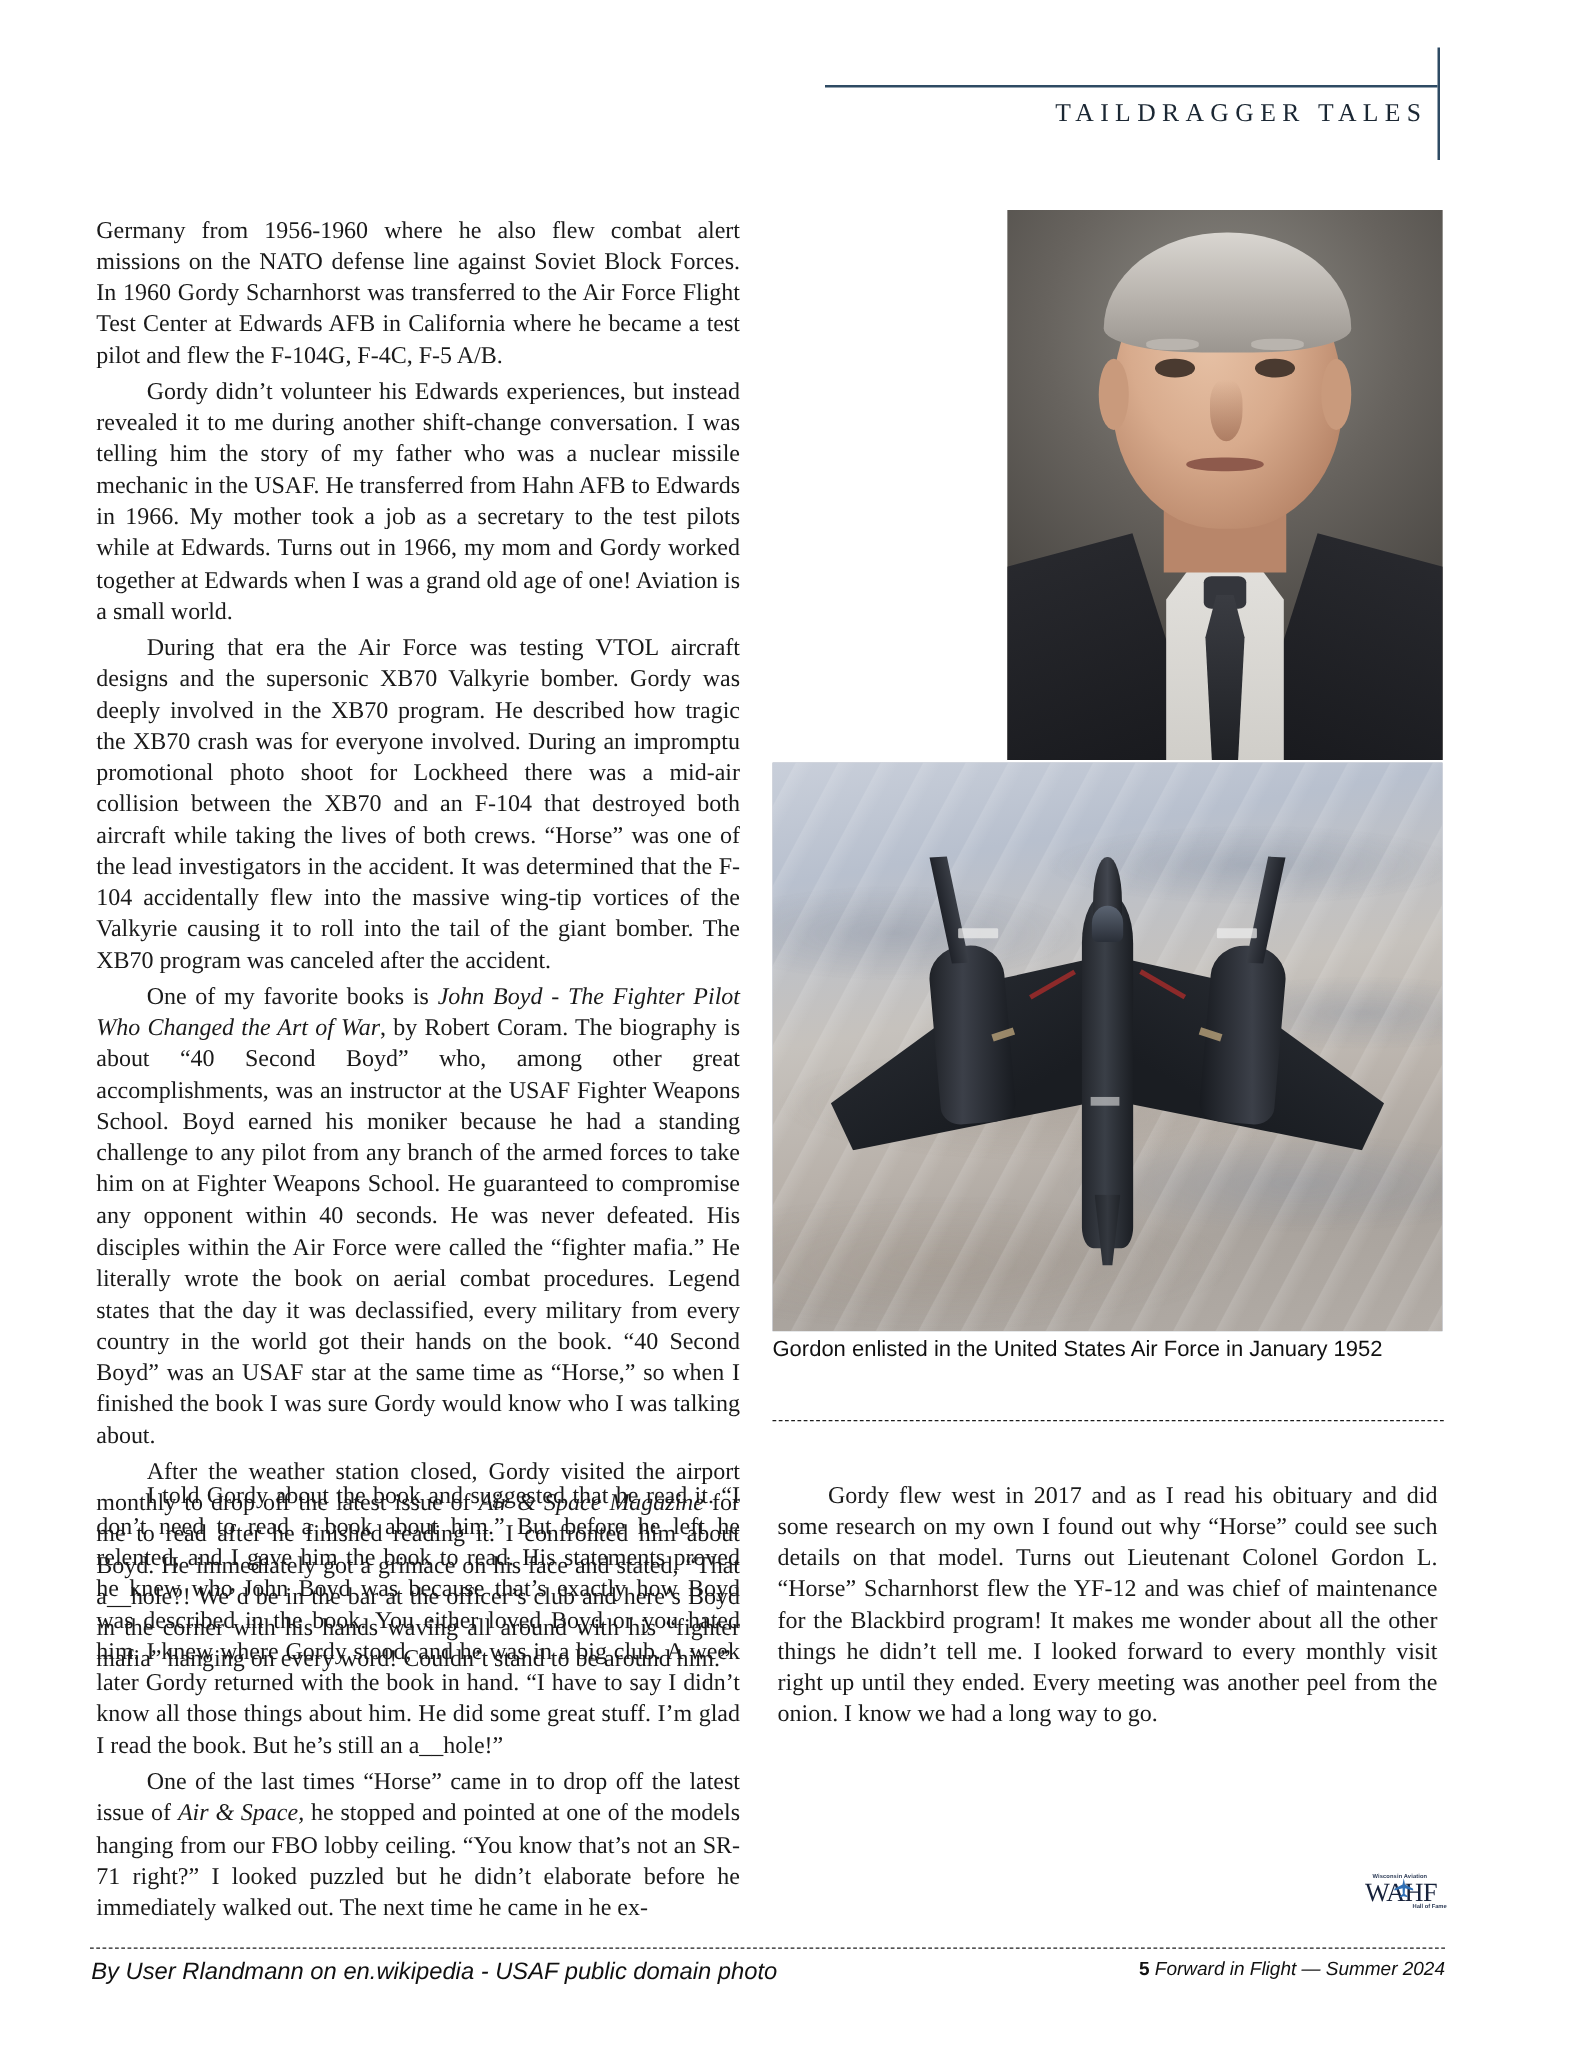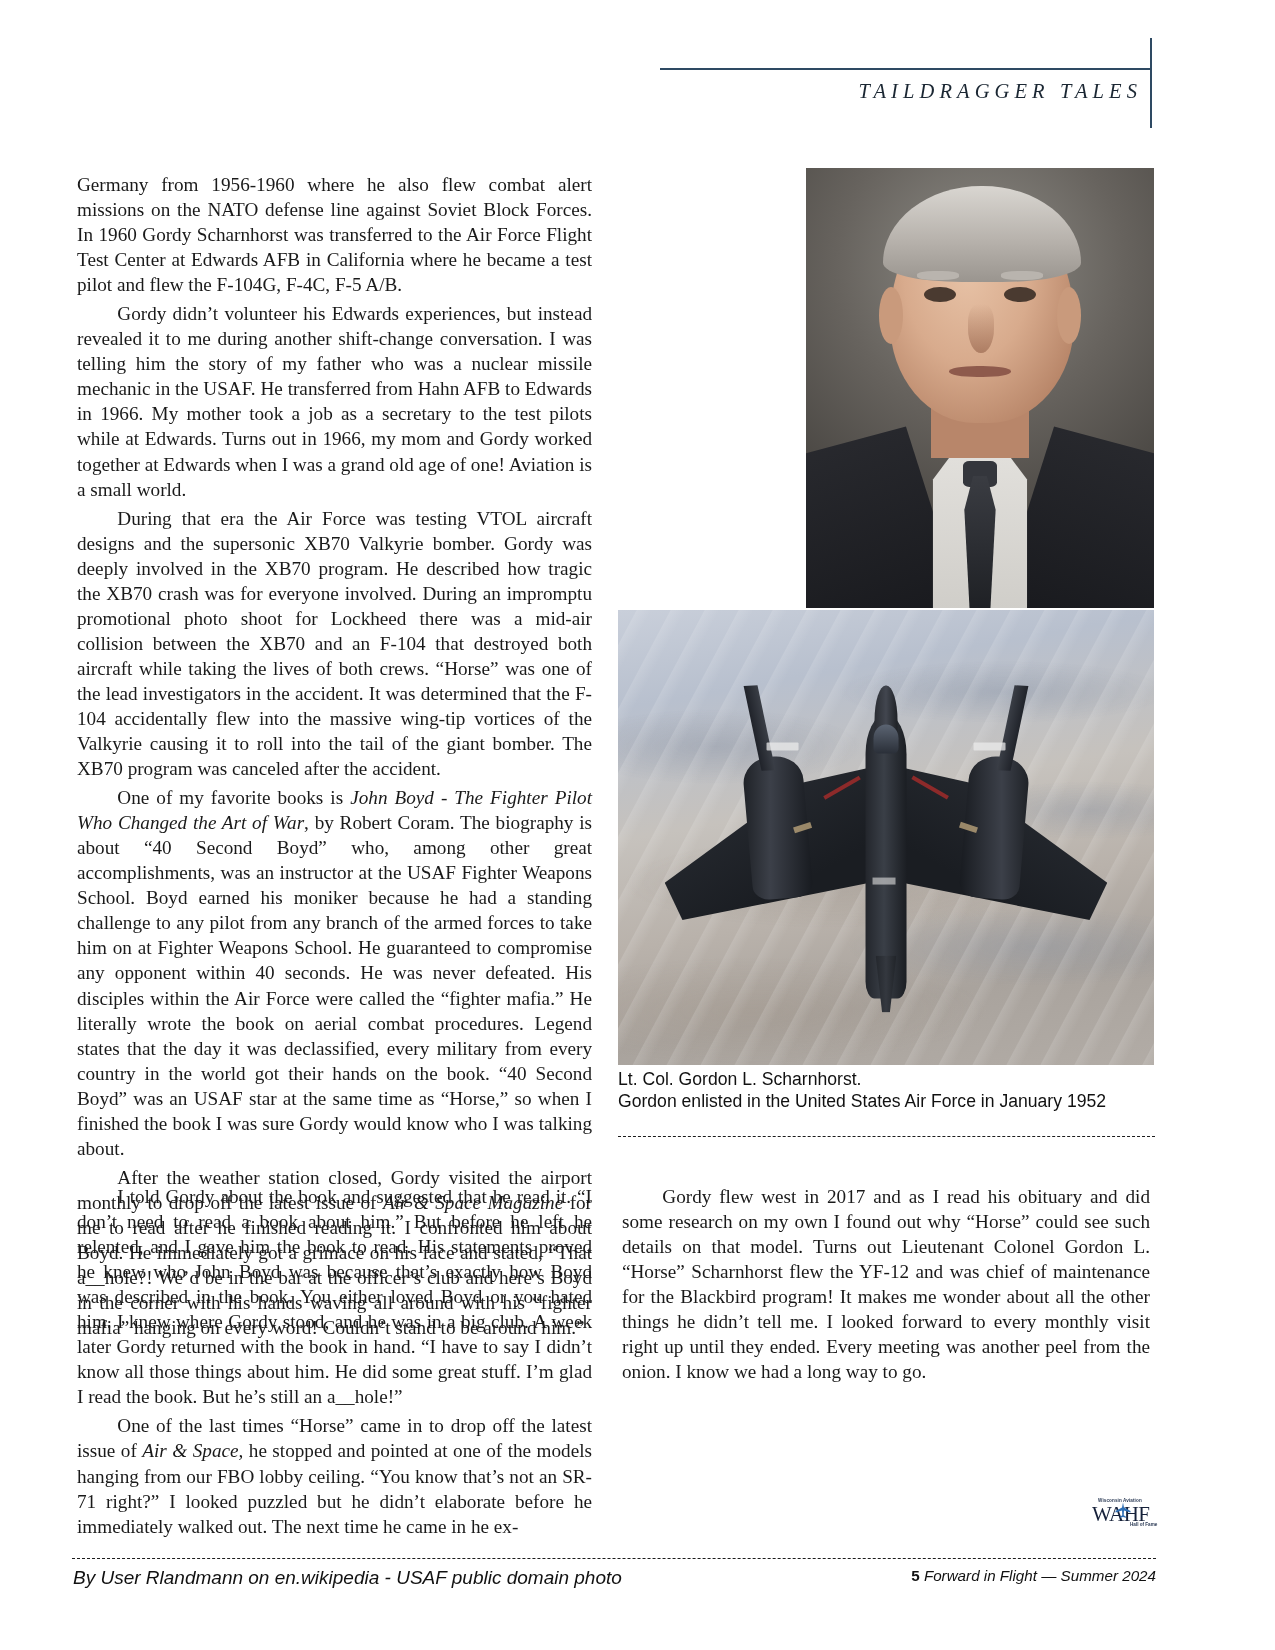--- a/index.html
+++ b/index.html
@@ -40,21 +40,20 @@
   }
   .header-title {
     position: absolute;
     right: 10px;
     top: 12px;
     font-family: "Liberation Serif", "DejaVu Serif", serif;
     font-size: 20.5px;
     letter-spacing: 5.1px;
     color: #1b2733;
     white-space: nowrap;
-    font-style: italic;
   }
 
   
   .col-left {
     position: absolute;
     left: 73px;
     top: 168px;
     width: 523px;
   }
   .col-right-lower {
@@ -364,21 +363,20 @@
     <div class="ac-stripe-r"></div>
     <div class="ac-mark-1"></div>
     <div class="ac-mark-2"></div>
     <div class="ac-mark-3"></div>
     <div class="ac-mark-4"></div>
     <div class="ac-mark-5"></div>
   </div>
 </div>
 
 <div class="photo-caption">
-  <div>Lt. Col. Gordon L. Scharnhorst.</div>
   <div>Gordon enlisted in the United States Air Force in January 1952</div>
 </div>
 <div class="dash-sep-caption"></div>
 
 <div class="col-left">
   <p class="body-text first">Germany from 1956-1960 where he also flew combat alert missions on the NATO defense line against Soviet Block Forces. In 1960 Gordy Scharnhorst was transferred to the Air Force Flight Test Center at Edwards AFB in California where he became a test pilot and flew the F-104G, F-4C, F-5 A/B.</p>
   <p class="body-text">Gordy didn’t volunteer his Edwards experiences, but instead revealed it to me during another shift-change conversation. I was telling him the story of my father who was a nuclear missile mechanic in the USAF. He transferred from Hahn AFB to Edwards in 1966. My mother took a job as a secretary to the test pilots while at Edwards. Turns out in 1966, my mom and Gordy worked together at Edwards when I was a grand old age of one! Aviation is a small world.</p>
   <p class="body-text">During that era the Air Force was testing VTOL aircraft designs and the supersonic XB70 Valkyrie bomber. Gordy was deeply involved in the XB70 program. He described how tragic the XB70 crash was for everyone involved. During an impromptu promotional photo shoot for Lockheed there was a mid-air collision between the XB70 and an F-104 that destroyed both aircraft while taking the lives of both crews. “Horse” was one of the lead investigators in the accident. It was determined that the F-104 accidentally flew into the massive wing-tip vortices of the Valkyrie causing it to roll into the tail of the giant bomber. The XB70 program was canceled after the accident.</p>
   <p class="body-text"><span>One of my favorite books is </span><i>John Boyd - The Fighter Pilot Who Changed the Art of War</i><span>, by Robert Coram. The biography is about “40 Second Boyd” who, among other great accomplishments, was an instructor at the USAF Fighter Weapons School. Boyd earned his moniker because he had a standing challenge to any pilot from any branch of the armed forces to take him on at Fighter Weapons School. He guaranteed to compromise any opponent within 40 seconds. He was never defeated. His disciples within the Air Force were called the “fighter mafia.” He literally wrote the book on aerial combat procedures. Legend states that the day it was declassified, every military from every country in the world got their hands on the book. “40 Second Boyd” was an USAF star at the same time as “Horse,” so when I finished the book I was sure Gordy would know who I was talking about.</span></p>
   <p class="body-text"><span>After the weather station closed, Gordy visited the airport monthly to drop off the latest issue of </span><i>Air &amp; Space Magazine</i><span> for me to read after he finished reading it. I confronted him about Boyd. He immediately got a grimace on his face and stated, “That a__hole?! We’d be in the bar at the officer’s club and here’s Boyd in the corner with his hands waving all around with his “fighter mafia” hanging on every word! Couldn’t stand to be around him.”</span></p>

